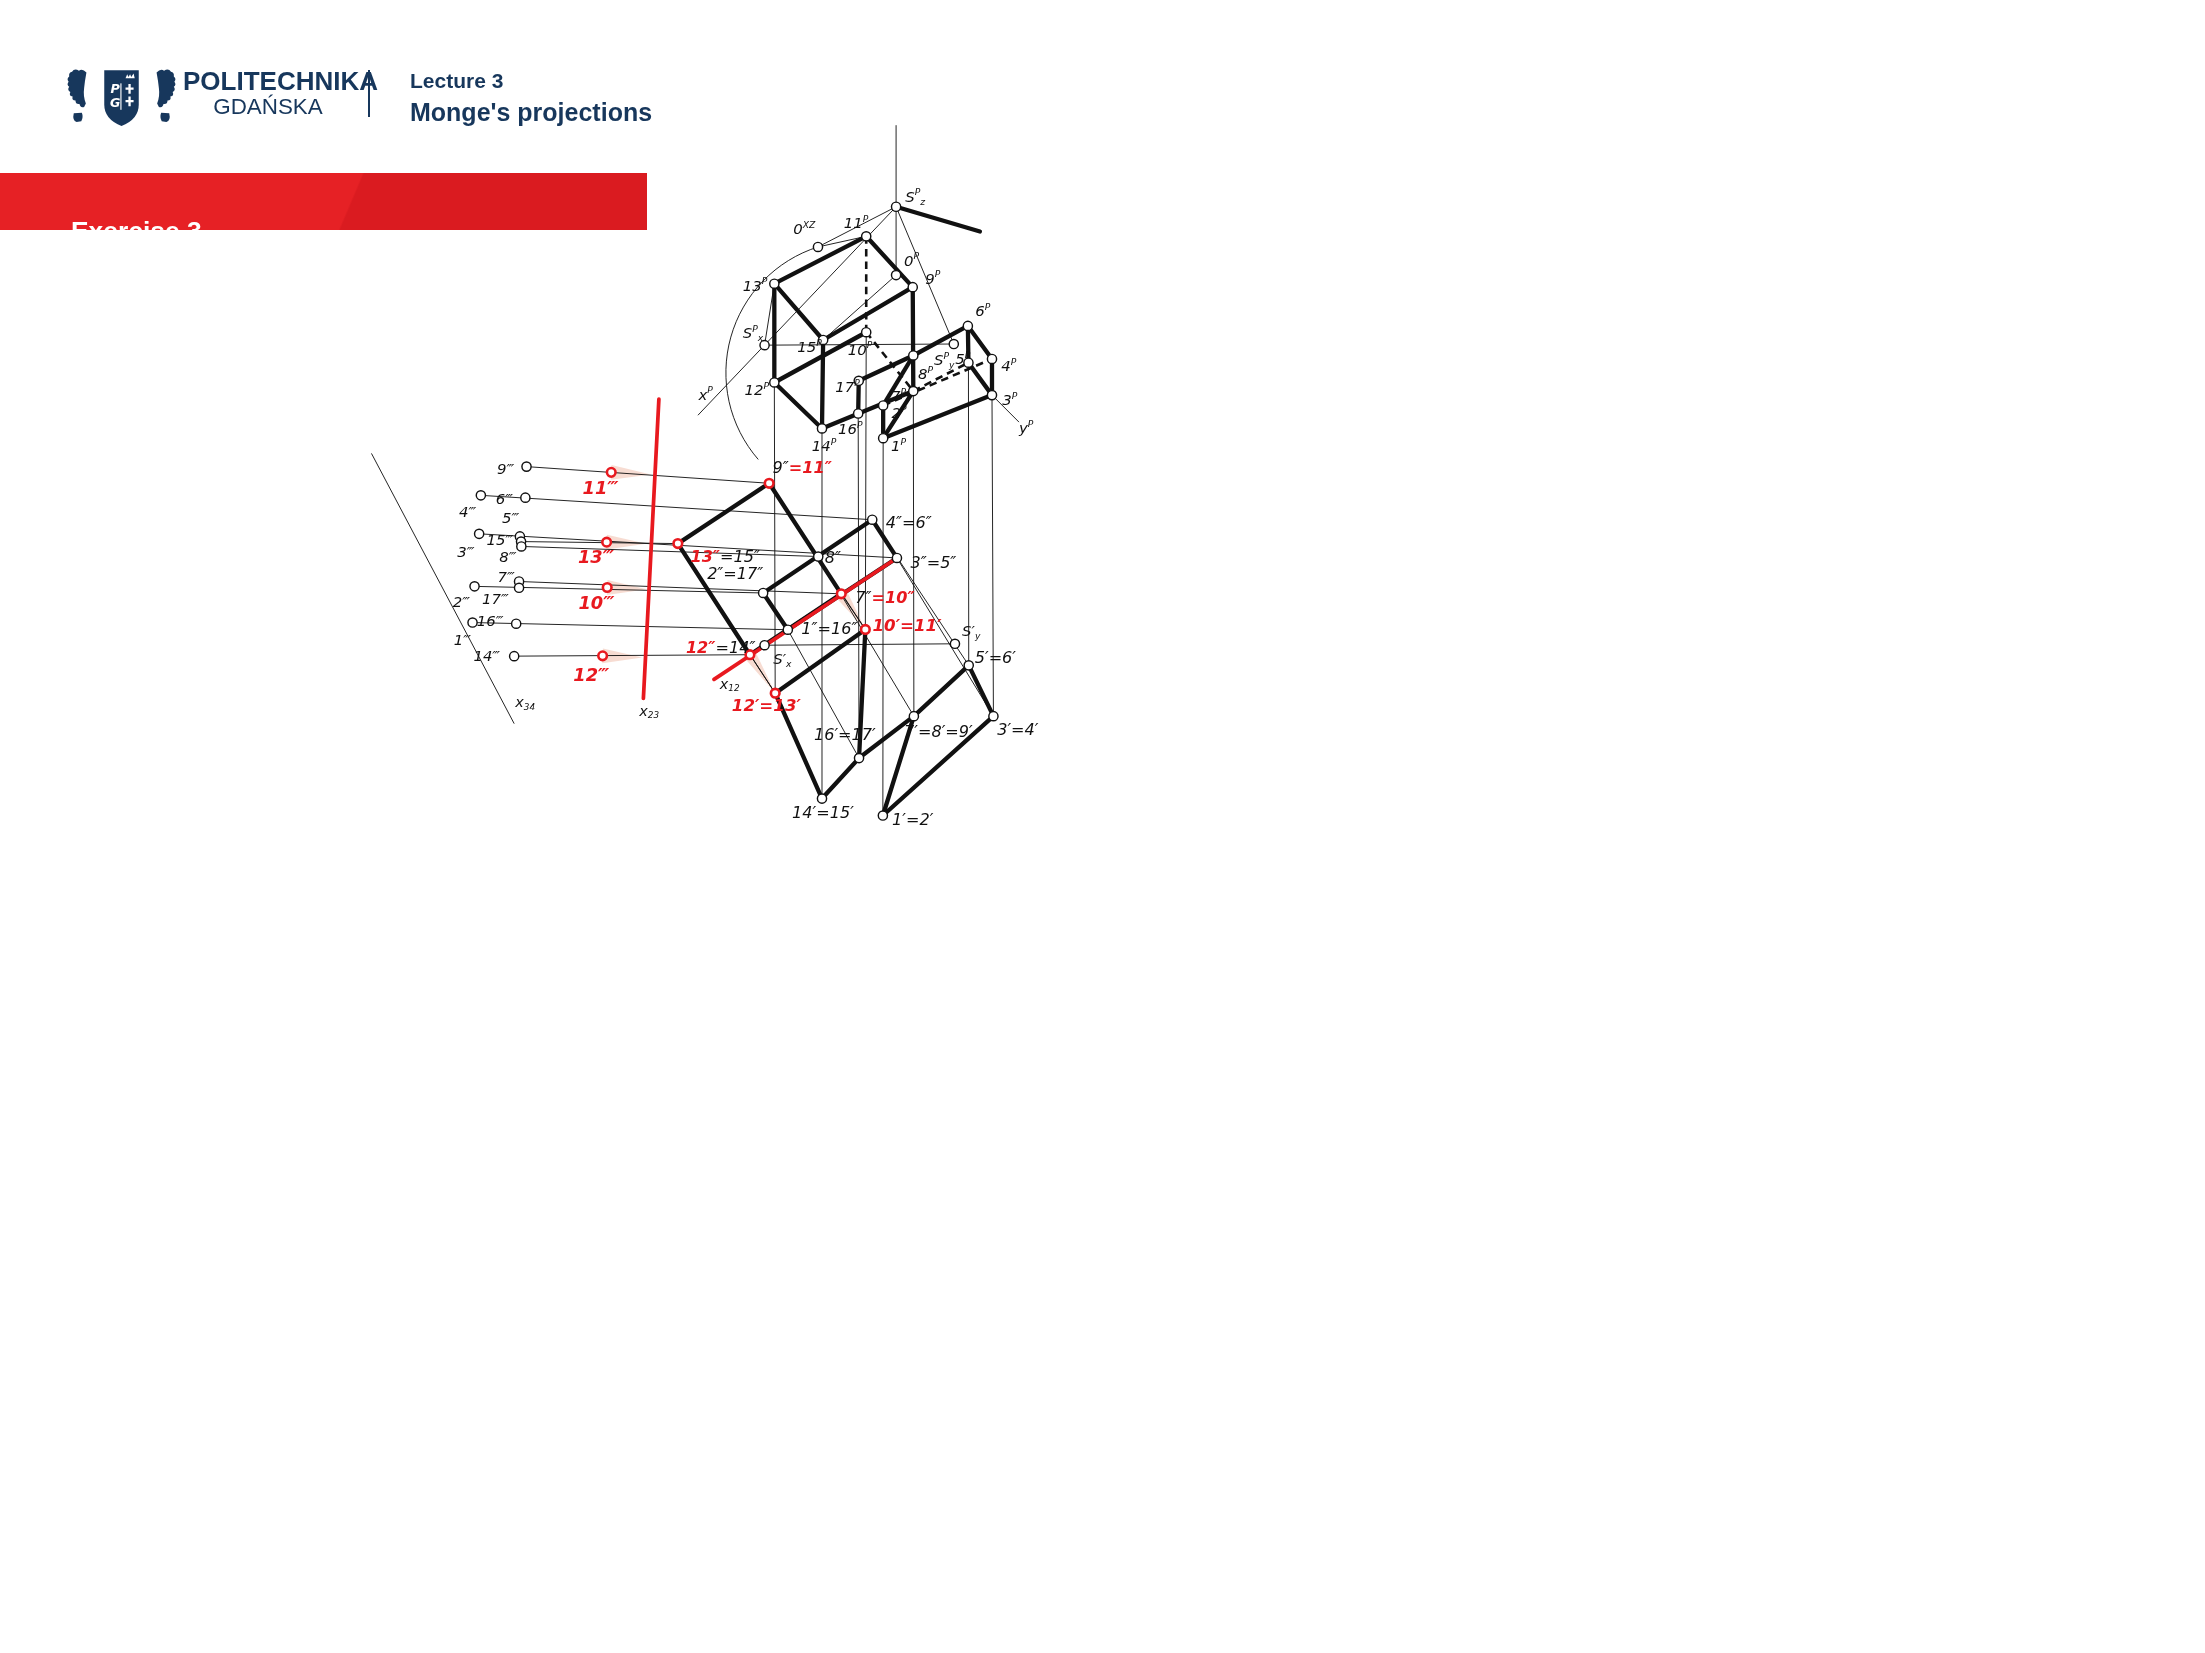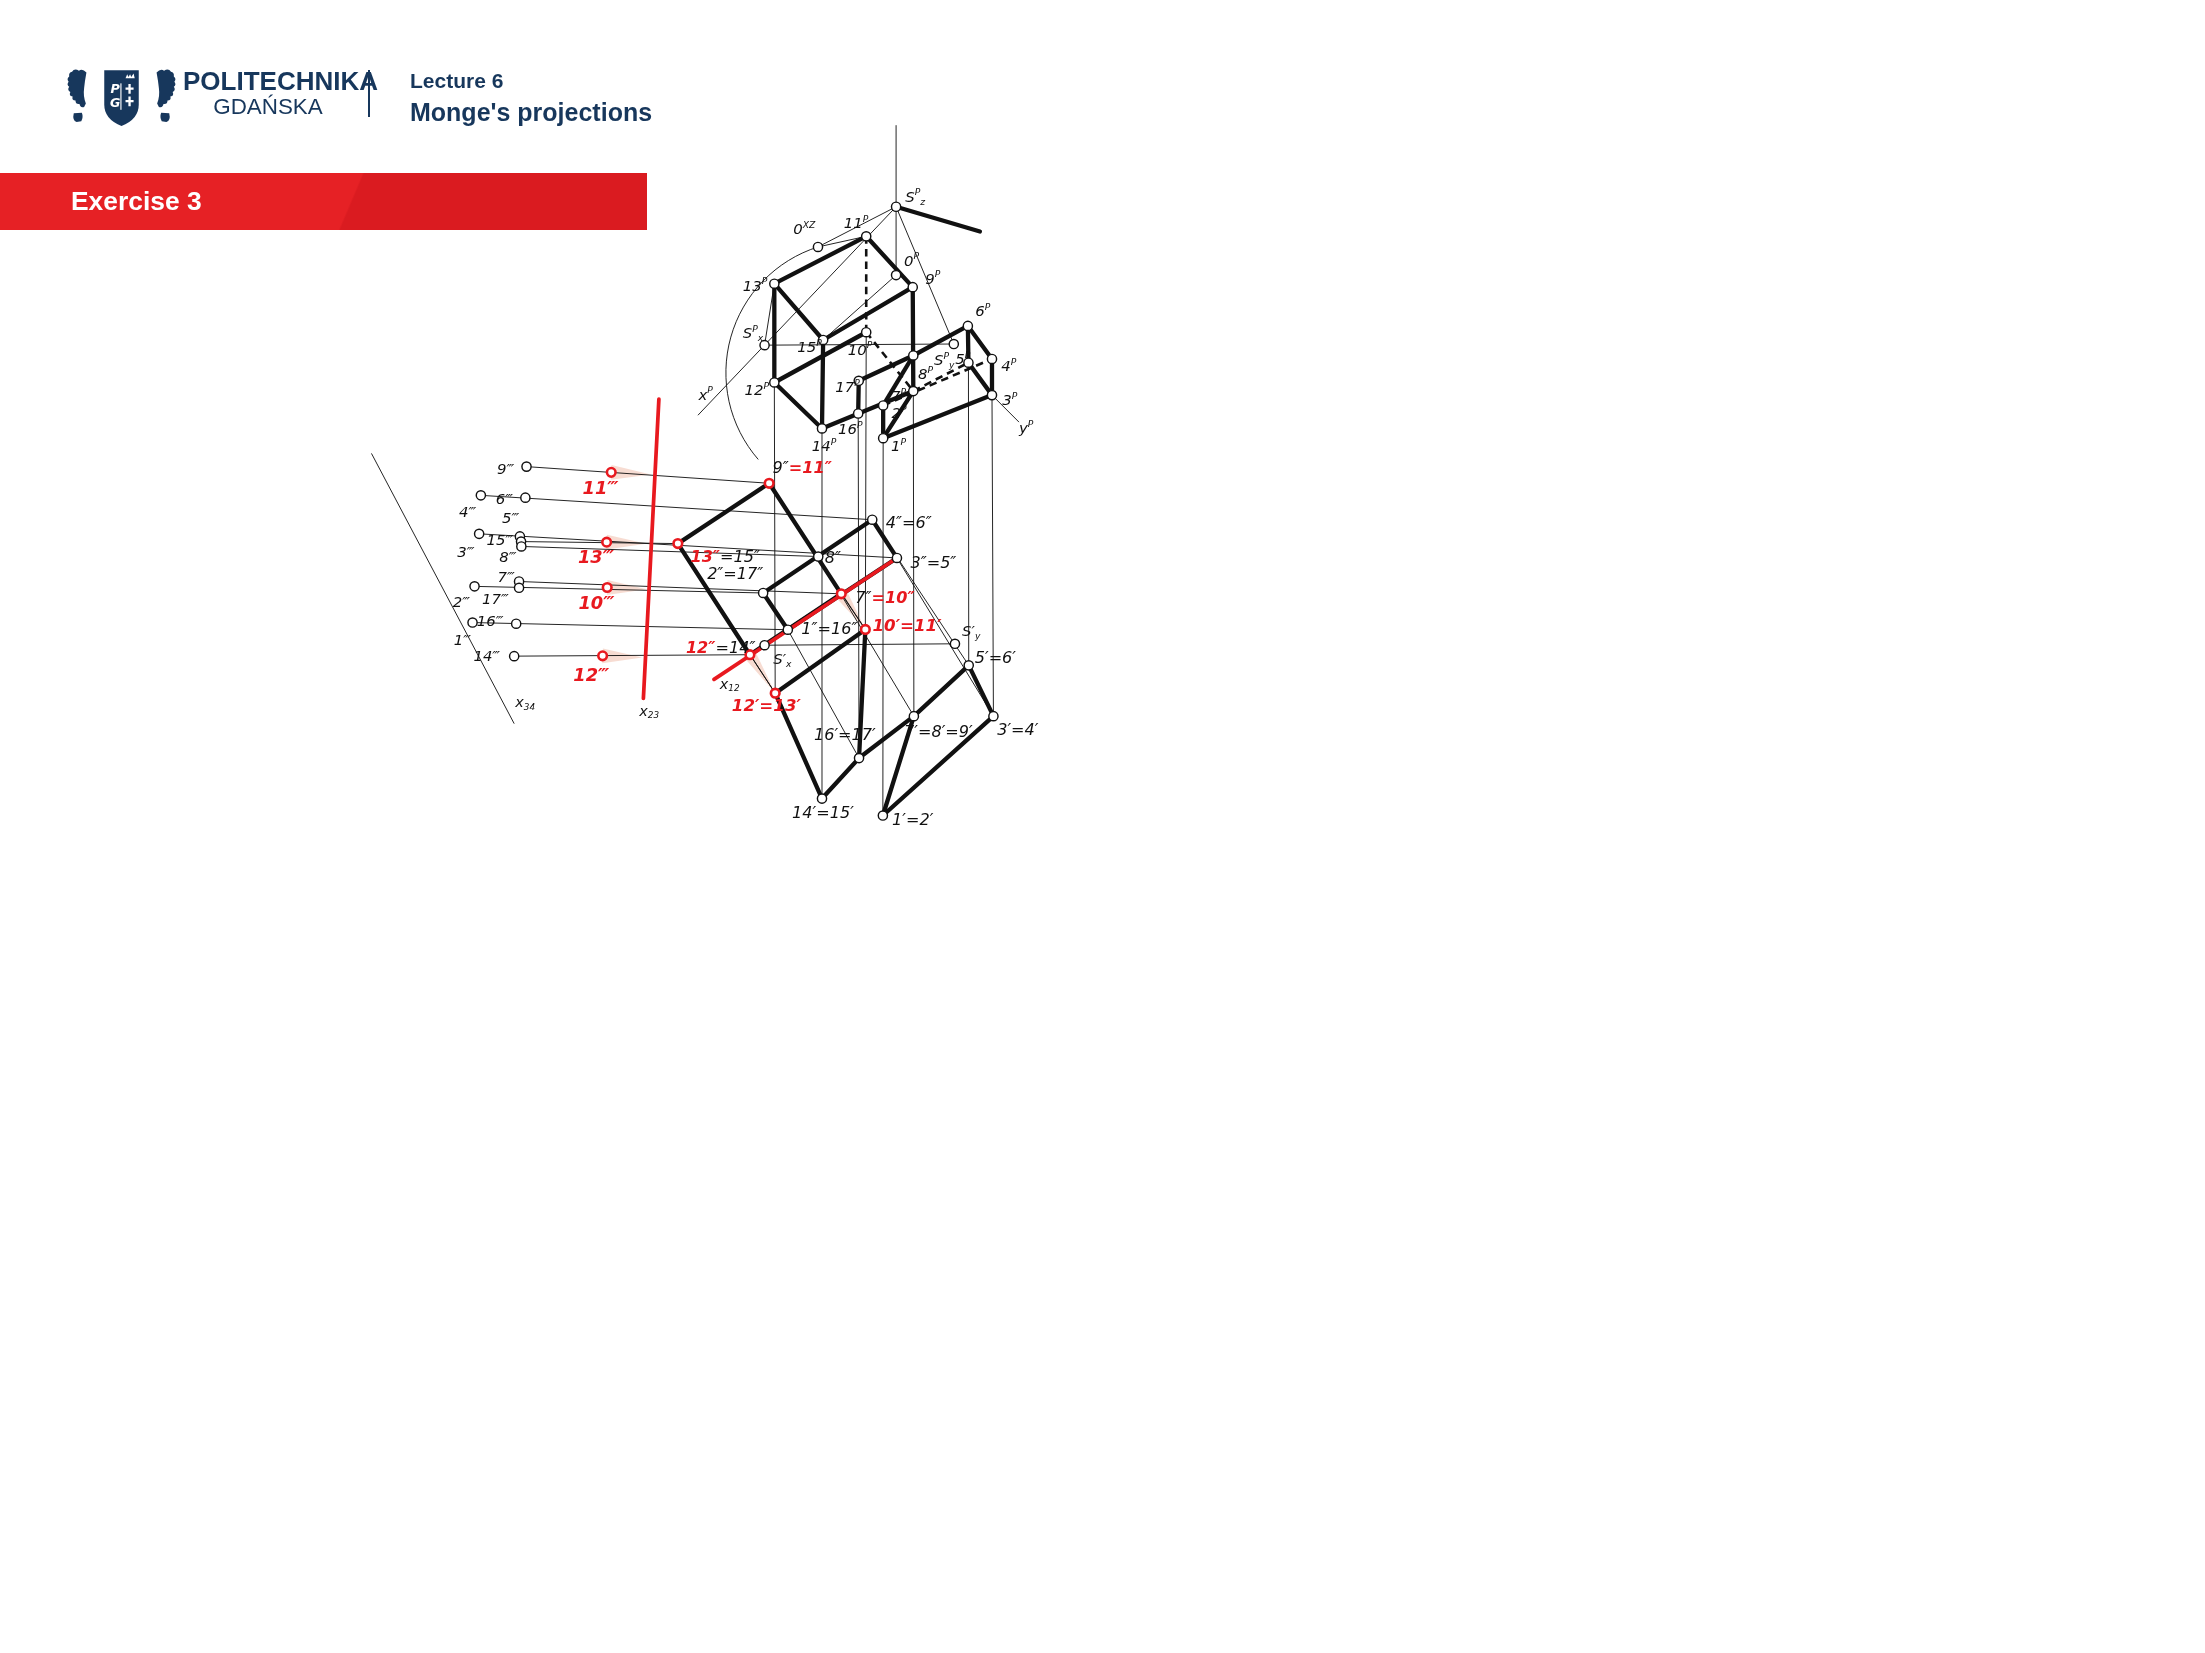--- a/index.html
+++ b/index.html
@@ -9,21 +9,21 @@
   #logo{position:absolute;left:64px;top:61px;width:115px;height:70px;}
   #uniblock{position:absolute;left:183px;top:68px;width:170px;text-align:center;}
   #uni1{font-size:26px;font-weight:bold;letter-spacing:0px;line-height:1.0;}
   #uni2{font-size:22.4px;font-weight:normal;line-height:1.15;}
   #divider{position:absolute;left:368px;top:70px;width:1.7px;height:47px;background:#17375c;}
   #lecture{position:absolute;left:410px;top:68px;}
   #lecture .t1{font-size:21px;font-weight:bold;line-height:1.25;}
   #lecture .t2{font-size:25px;font-weight:bold;line-height:1.45;}
   #banner{position:absolute;left:0;top:173px;width:647px;height:57px;
           background:linear-gradient(113deg,#e62125 54%,#da1b20 54.3%);}
-  #banner .btxt{color:#fff;font-size:26.4px;font-weight:bold;line-height:57px;padding-left:71px;}
+  #banner .btxt{color:#fff;font-size:26.4px;font-weight:bold;line-height:57px;padding-left:71px;margin-top:30px;}
   #dwg{position:absolute;left:0;top:0;width:1103px;height:827px;}
   text{font-family:"DejaVu Sans",sans-serif;font-style:italic;}
 </style>
 </head>
 <body>
 
 <div id="stage">
 
   <div id="logo">
     <svg viewBox="0 0 400 240" width="115" height="70">
@@ -49,21 +49,21 @@
   </div>
 
   <div id="uniblock" class="navy">
     <div id="uni1">POLITECHNIKA</div>
     <div id="uni2">GDAŃSKA</div>
   </div>
 
   <div id="divider"></div>
 
   <div id="lecture" class="navy">
-    <div class="t1">Lecture 6</div>
+    <div class="t1">Lecture 3</div>
     <div class="t2">Monge's projections</div>
   </div>
 
   <div id="banner">
     <div class="btxt">Exercise 3</div>
   </div>
 
   <svg id="dwg" viewBox="0 0 3840 2880">
       <path d="M 2848 860 A 460 460 0 0 0 2640 1600" fill="none" stroke="#111111" stroke-width="3.2"></path>
       <polygon points="2126.6828528342035,1670.9666155542773 2129.3171471657965,1619.0333844457227 2266,1652" fill="#f6d8cd" opacity="0.9"></polygon>

